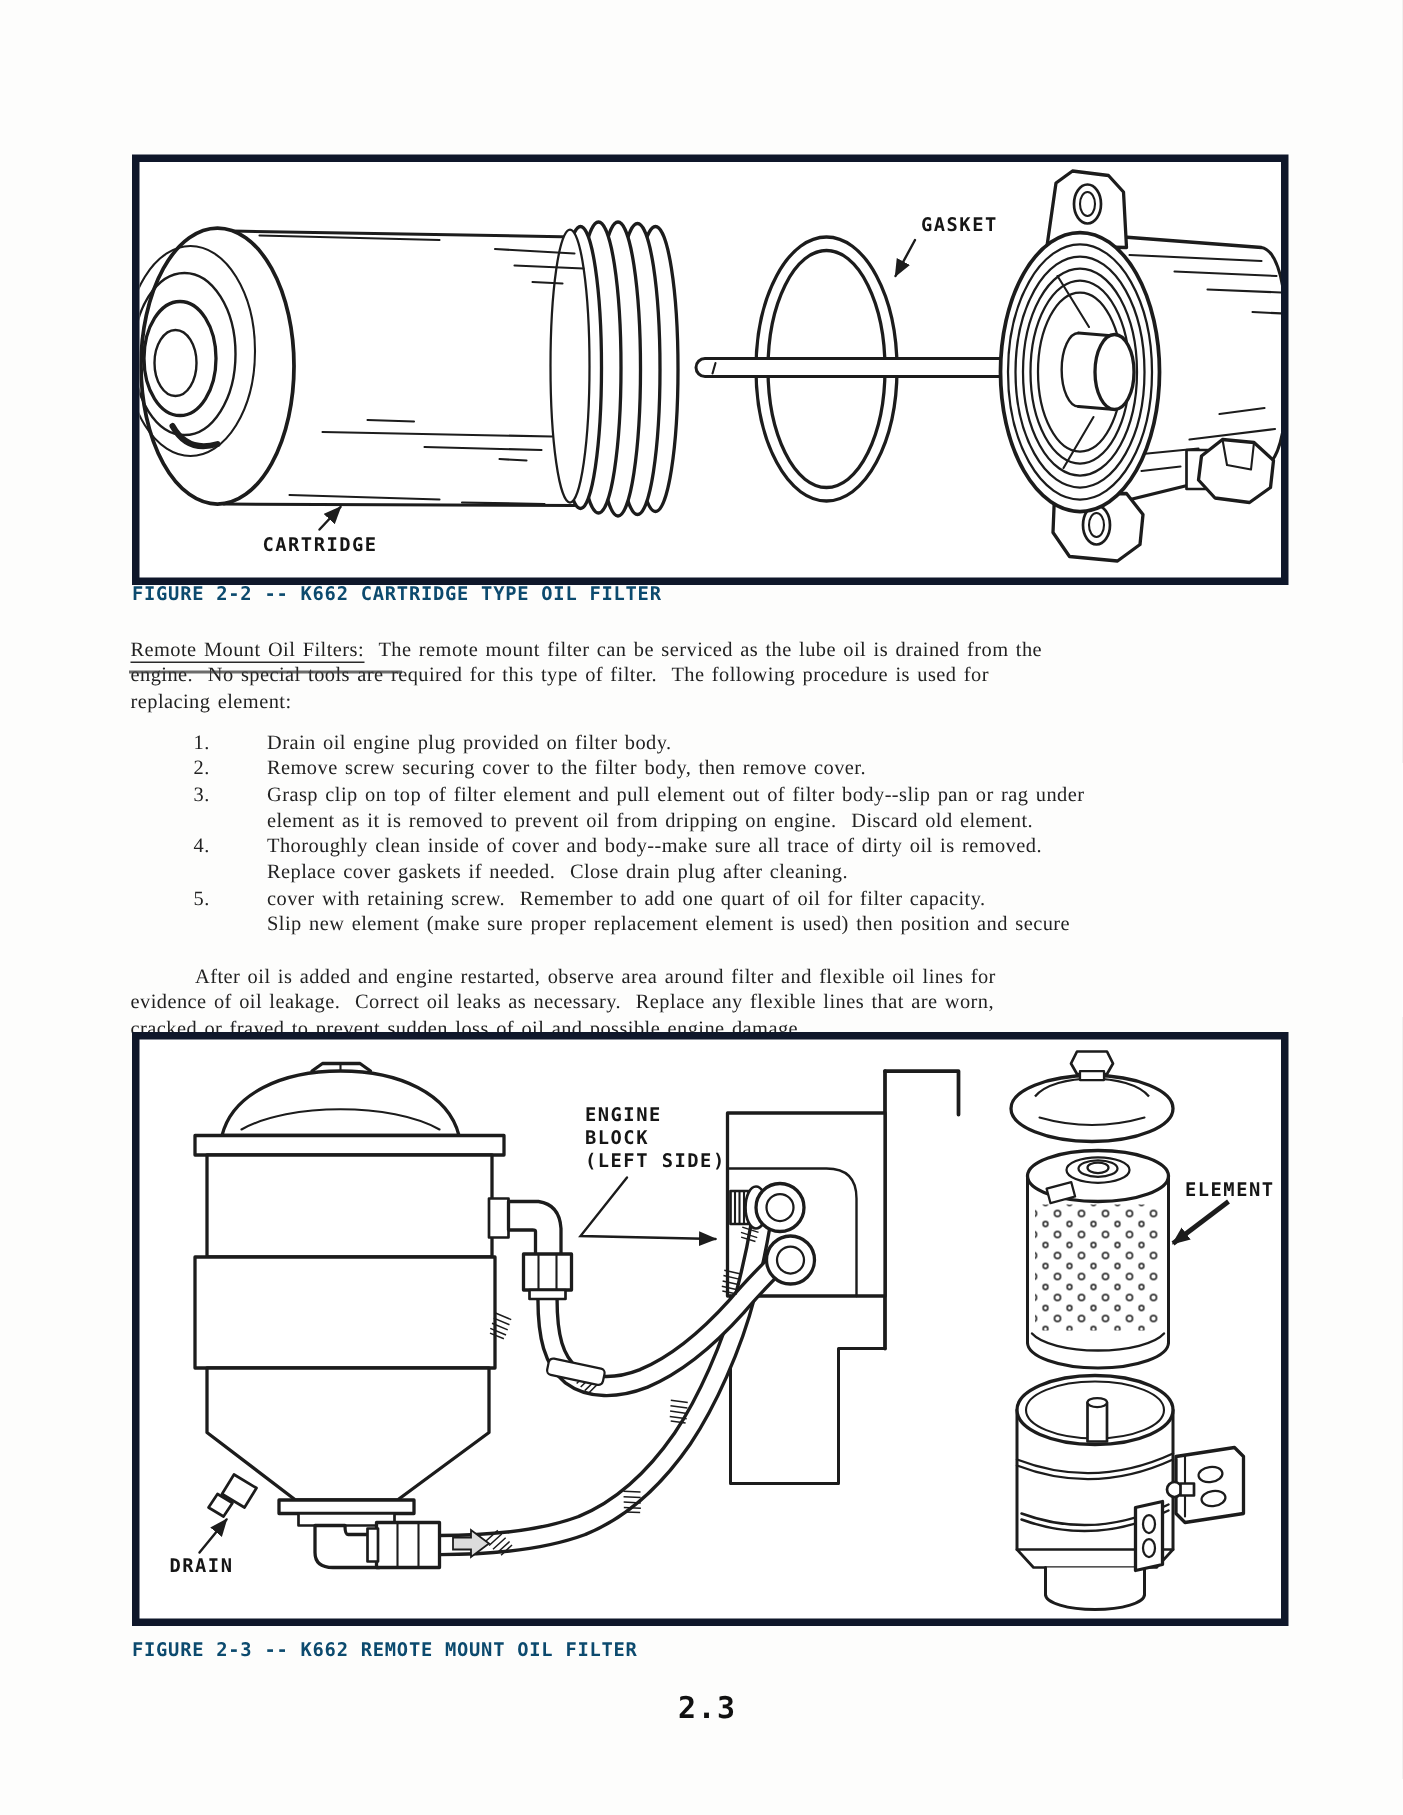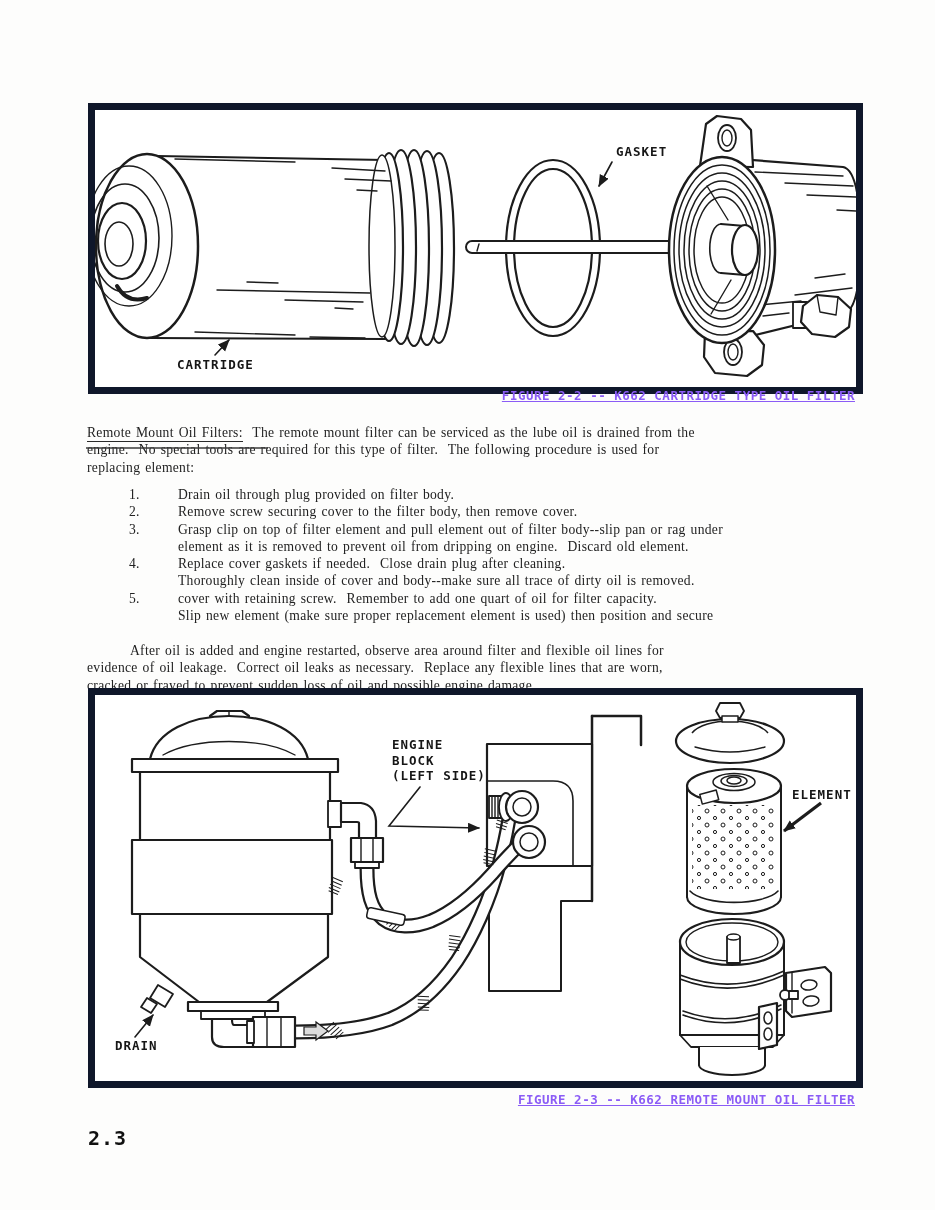--- a/index.html
+++ b/index.html
@@ -3,28 +3,28 @@
 <meta charset="utf-8">
 <style>
   html,body { margin:0; padding:0; background:#e8e8e8; }
   .page {
     position:relative; width:935px; height:1210px; margin:0 auto;
     background:#fdfdfc; color:#1f1f1f; overflow:hidden;
     font-family:"Liberation Serif", serif;
   }
   .fig-box {
     position:absolute; left:88px; width:761px;
-    border:7px solid #0f172a; background:#fff;
+    border:5px solid #0f172a; background:#fff;
   }
   #fig1-box { top:103px; height:277px; }
   #fig2-box { top:688px; height:386px;text-align:right; }
   .fig-caption {
-    position:absolute; left:88px; width:767px; text-align:right;
-    font:600 12.5px "DejaVu Sans Mono", monospace; color:#8b5cf6;
-    letter-spacing:0.5px; white-space:pre;text-decoration:underline;
+    position:absolute; left:88px; width:767px; text-align:left;
+    font:600 12.5px "DejaVu Sans Mono", monospace; color:#0c4a6e;
+    letter-spacing:0.5px; white-space:pre;
   }
   #cap1 { top:388px; }
   #cap2 { top:1092px; }
   .doc-text {
     position:absolute; left:87px; width:775px;
     font-size:13.6px; line-height:17.3px; letter-spacing:0.3px;
     word-spacing:1.2px; color:#222;
   }
   .doc-line { white-space:pre; }
   #intro { top:424px; }
@@ -33,21 +33,21 @@
   .heading { border-bottom:1.6px solid #2a2a2a; padding-bottom:1px; }
   .artifact-line {
     position:absolute; left:86px; top:447px; width:182px; height:1.5px;
     background:#3a3a3a; opacity:.75;
   }
   .step { display:flex; }
   .step-num { width:49px; margin-left:42px; flex:none; white-space:pre; }
   .step-text { flex:1; }
   .indent1 { padding-left:43px; }
   .page-num {
-    position:absolute; left:88px; top:1126px; width:767px; text-align:left;
+    position:absolute; left:88px; top:1126px; width:767px; text-align:center;
     font:700 20px "DejaVu Sans Mono", monospace; color:#111; letter-spacing:1px;
   }
   svg { position:absolute; left:0; top:0; }
   .ln  { stroke:#1c1c1c; fill:none; stroke-width:2; stroke-linecap:round; stroke-linejoin:round; }
   .ln25{ stroke:#1c1c1c; fill:none; stroke-width:2.5; stroke-linecap:round; stroke-linejoin:round; }
   .th  { stroke:#1c1c1c; fill:none; stroke-width:1.4; stroke-linecap:round; }
   .th16{ stroke:#1c1c1c; fill:none; stroke-width:1.6; stroke-linecap:round; }
   .wf  { fill:#fff; stroke:#1c1c1c; stroke-width:2.2; stroke-linejoin:round; }
   .wf18{ fill:#fff; stroke:#1c1c1c; stroke-width:1.8; stroke-linejoin:round; }
   .wf15{ fill:#fff; stroke:#1c1c1c; stroke-width:1.5; stroke-linejoin:round; }
@@ -145,43 +145,43 @@
     <div class="doc-line"><span class="heading">Remote Mount Oil Filters:</span><span>  The remote mount filter can be serviced as the lube oil is drained from the</span></div>
     <div class="doc-line">engine.  No special tools are required for this type of filter.  The following procedure is used for</div>
     <div class="doc-line">replacing element:</div>
   </div>
   <div class="artifact-line"></div>
 
   <div class="doc-text" id="steps">
     <div class="step">
       <div class="step-num">1.</div>
       <div class="step-text">
-          <div class="doc-line">Drain oil through plug provided on filter body.</div>
+          <div class="doc-line">Drain oil engine plug provided on filter body.</div>
           <div class="doc-line"></div>
         </div>
     </div>
     <div class="step">
       <div class="step-num">2.</div>
       <div class="step-text">
           <div class="doc-line">Remove screw securing cover to the filter body, then remove cover.</div>
           <div class="doc-line"></div>
         </div>
     </div>
     <div class="step">
       <div class="step-num">3.</div>
       <div class="step-text">
           <div class="doc-line">Grasp clip on top of filter element and pull element out of filter body--slip pan or rag under</div>
           <div class="doc-line">element as it is removed to prevent oil from dripping on engine.  Discard old element.</div>
         </div>
     </div>
     <div class="step">
       <div class="step-num">4.</div>
       <div class="step-text">
+          <div class="doc-line">Thoroughly clean inside of cover and body--make sure all trace of dirty oil is removed.</div>
           <div class="doc-line">Replace cover gaskets if needed.  Close drain plug after cleaning.</div>
-          <div class="doc-line">Thoroughly clean inside of cover and body--make sure all trace of dirty oil is removed.</div>
         </div>
     </div>
     <div class="step">
       <div class="step-num">5.</div>
       <div class="step-text">
           <div class="doc-line">cover with retaining screw.  Remember to add one quart of oil for filter capacity.</div>
           <div class="doc-line">Slip new element (make sure proper replacement element is used) then position and secure</div>
         </div>
     </div>
   </div>

